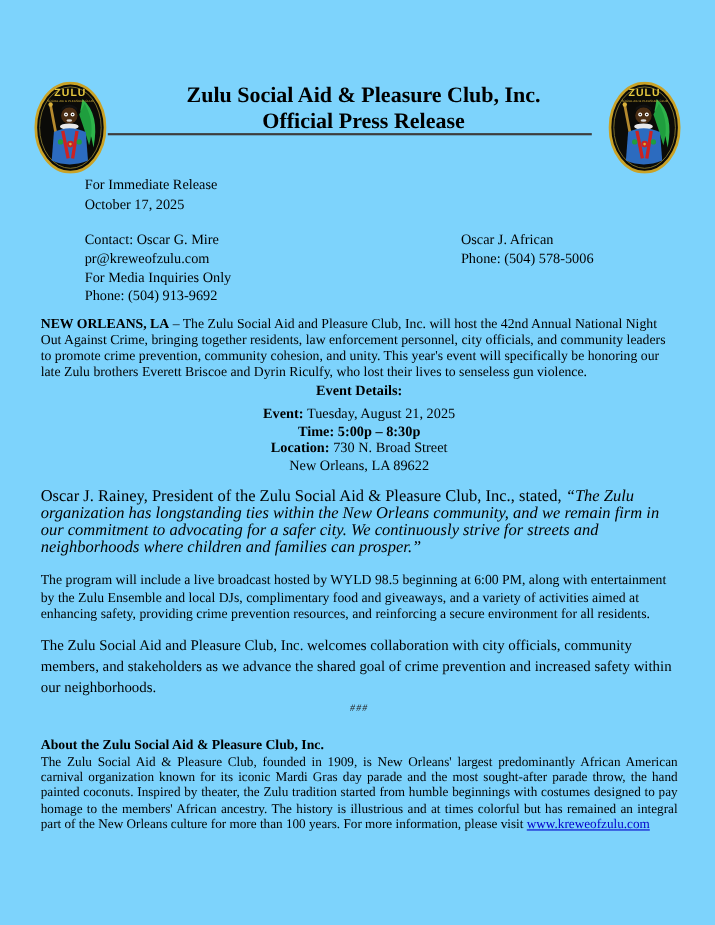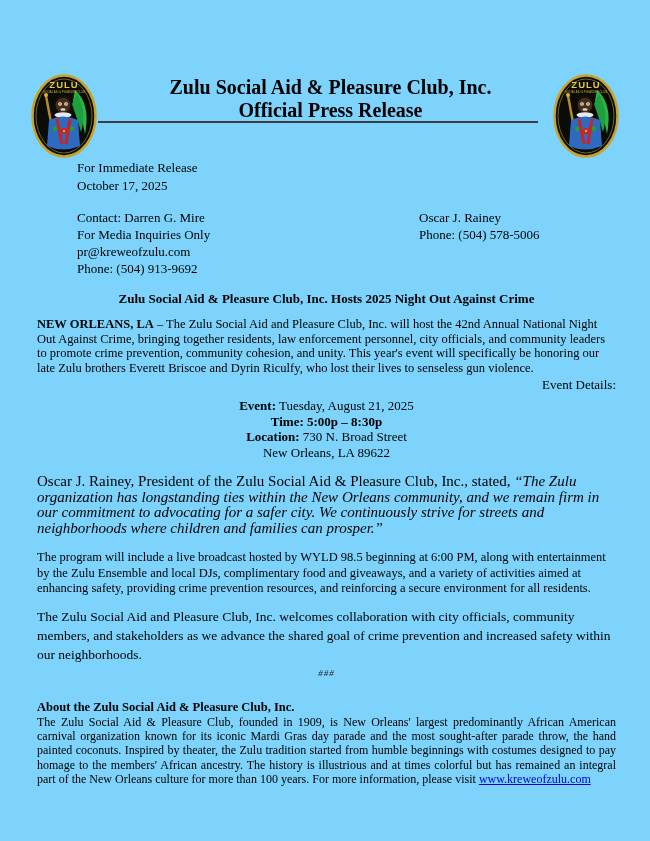--- a/index.html
+++ b/index.html
@@ -26,21 +26,21 @@
   
   .content{position:absolute;top:159px;left:37px;width:579px;}
   .release{margin-left:40px;font-size:13px;line-height:17.5px;}
   .release .label{font-weight:normal;}
   .contacts{display:flex;margin-top:15px;font-size:13px;line-height:17px;}
   .contacts .col-left{margin-left:40px;width:300px;}
   .contacts .col-right{margin-left:42px;}
   .headline{margin-top:14px;text-align:center;font-weight:bold;font-size:13px;line-height:16px;}
   .lead{margin-top:10px;font-size:12.5px;line-height:14.5px;}
   .lead .dateline{font-weight:bold;}
-  .event-heading{margin-top:2px;text-align:right;font-weight:normal;font-size:13px;line-height:15px;}
+  .event-heading{margin-top:2px;text-align:center;font-weight:bold;font-size:13px;line-height:15px;}
   .event-list{margin-top:6px;text-align:center;font-size:13px;line-height:15.5px;}
   .event-list b{font-weight:bold;}
   .quote{margin-top:14px;font-size:15px;line-height:15.5px;}
   .quote .qtext{font-style:italic;}
   .program{margin-top:14px;font-size:12.5px;line-height:15.5px;}
   .closing{margin-top:10px;font-size:13.5px;line-height:19px;}
   .endmark{margin-top:4px;text-align:center;font-size:9px;font-style:italic;color:#222;letter-spacing:1px;}
   .about-heading{margin-top:22px;font-weight:bold;font-size:12.5px;line-height:15px;}
   .about{font-size:12px;line-height:14.4px;text-align:justify;}
   .about a{color:#0000cc;text-decoration:underline;}
@@ -118,32 +118,31 @@
 
   <div class="content">
 
     <div class="release">
       <div class="label">For Immediate Release</div>
       <div>October 17, 2025</div>
     </div>
 
     <div class="contacts">
       <div class="col-left">
-        <div>Contact: Darren G. Mire</div>
+        <div>Contact: Oscar G. Mire</div>
+        <div>pr@kreweofzulu.com</div>
         <div>For Media Inquiries Only</div>
-        <div>pr@kreweofzulu.com</div>
         <div>Phone: (504) 913-9692</div>
       </div>
       <div class="col-right">
-        <div>Oscar J. Rainey</div>
+        <div>Oscar J. African</div>
         <div>Phone: (504) 578-5006</div>
       </div>
     </div>
 
-    <div class="headline">Zulu Social Aid &amp; Pleasure Club, Inc. Hosts 2025 Night Out Against Crime</div>
 
     <div class="lead">
       <span class="dateline">NEW ORLEANS, LA</span><span> – The Zulu Social Aid and Pleasure Club, Inc. will host the 42nd Annual National Night Out Against Crime, bringing together residents, law enforcement personnel, city officials, and community leaders to promote crime prevention, community cohesion, and unity. This year's event will specifically be honoring our late Zulu brothers Everett Briscoe and Dyrin Riculfy, who lost their lives to senseless gun violence.</span>
     </div>
 
     <div class="event-heading">Event Details:</div>
     <div class="event-list">
       <div><b>Event:</b><span> Tuesday, August 21, 2025</span></div>
       <div><b>Time: 5:00p – 8:30p</b></div>
       <div><b>Location:</b><span> 730 N. Broad Street</span></div>

